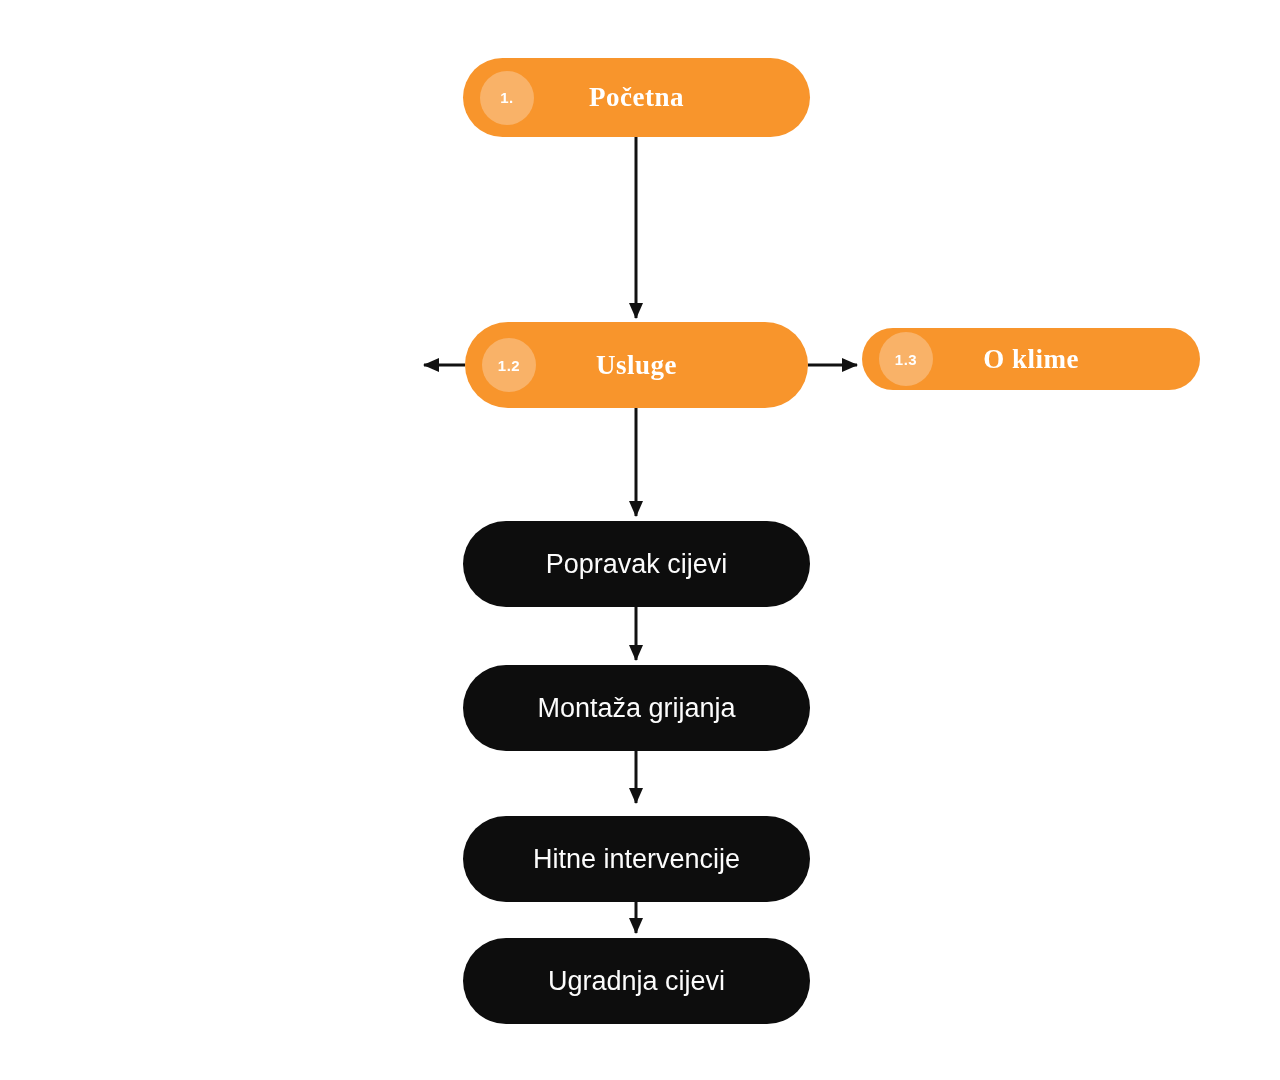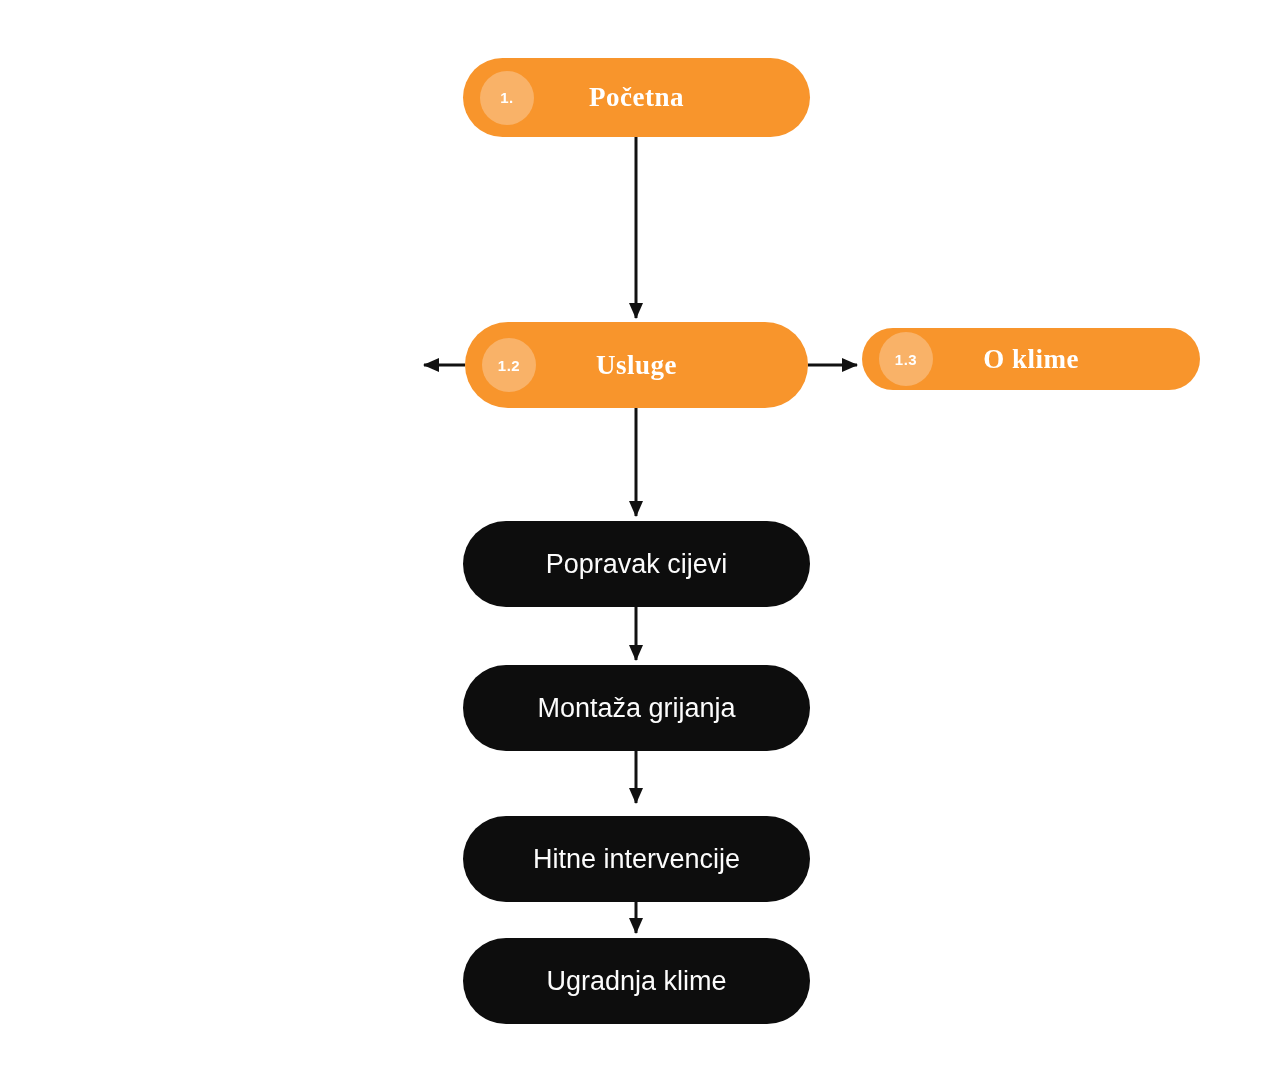--- a/index.html
+++ b/index.html
@@ -125,16 +125,16 @@
 
   <div class="pill dark n-montaza">
     <span class="label">Montaža grijanja</span>
   </div>
 
   <div class="pill dark n-hitne">
     <span class="label">Hitne intervencije</span>
   </div>
 
   <div class="pill dark n-ugradnja">
-    <span class="label">Ugradnja klime</span>
+    <span class="label">Ugradnja cijevi</span>
   </div>
 
 </div>
 
 </body></html>

